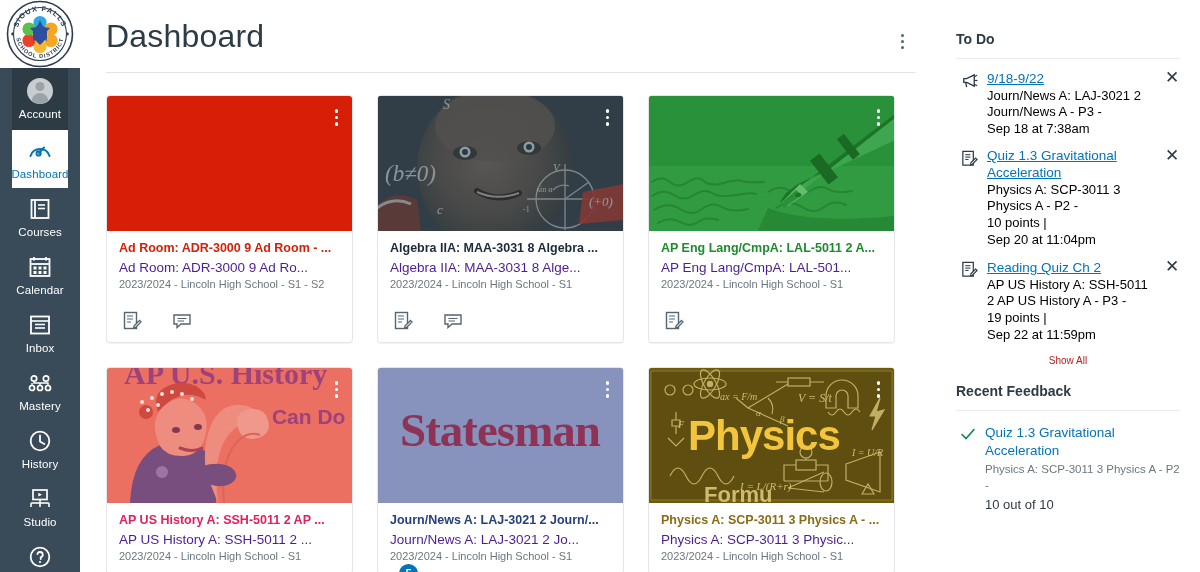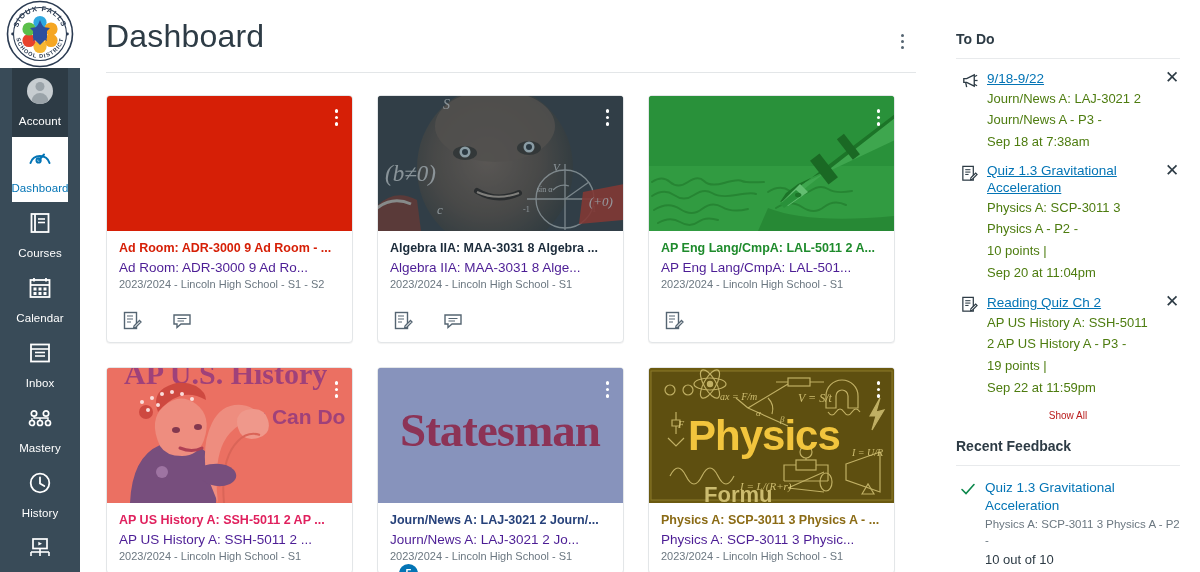--- a/index.html
+++ b/index.html
@@ -21,21 +21,21 @@
   }
   .brand-logo {
     width: 80px; height: 80px;
     background: #ffffff;
     display: flex; align-items: center; justify-content: center;
   }
   .seal { width: 68px; height: 68px; display:block; }
 
   .nav-item {
     width: 56px; padding: 8px 2px 7px 2px;
-    display: flex; flex-direction: column; align-items: center; gap: 11px;
+    display: flex; flex-direction: column; align-items: center; gap: 4px;
     color: #ffffff; text-decoration: none;
     font-size: 11.5px; line-height: 13px; letter-spacing: .1px;
   }
   .nav-item .ico { display: block; height: 26px; width: 26px; }
   .nav-item.account { background: #2D3B45; padding-top: 10px; padding-bottom: 9px; }
   .nav-item.active { background: #ffffff; color: #0374B5; }
   .nav-item.active .ico path,
   .nav-item.active .ico circle,
   .nav-item.active .ico rect,
   .nav-item.active .ico line { stroke: #0374B5; }
@@ -149,21 +149,21 @@
   }
   .side-rule { height: 1px; background: #E8EAEC; margin-bottom: 8px; }
 
   .todo-item { display: flex; align-items: flex-start; gap: 8px; padding: 2px 0 8px 4px; }
   .todo-ico { width: 19px; flex: 0 0 19px; padding-top: 2px; }
   .todo-main { flex: 1 1 auto; min-width: 0; }
   .todo-link {
     font-size: 13.5px; color: #0374B5; text-decoration: underline;
     line-height: 17px; display: inline-block;
   }
-  .todo-meta { font-size: 13px; color: #4d7c0f; line-height: 21px; margin-top: 1px; }
+  .todo-meta { font-size: 13px; color: #000000; line-height: 16px; margin-top: 1px; }
   .todo-x {
     flex: 0 0 16px; width: 16px; height: 16px;
     background: none; border: 0; cursor: pointer;
     color: #2D3B45; font-size: 17px; line-height: 16px; text-align: center;
     margin-top: 1px; font-family: "Liberation Sans", sans-serif;
   }
   .show-all {
     display: block; text-align: center; font-size: 10px;
     color: #b91c1c; text-decoration: none; padding: 4px 0 16px 0;
   }

